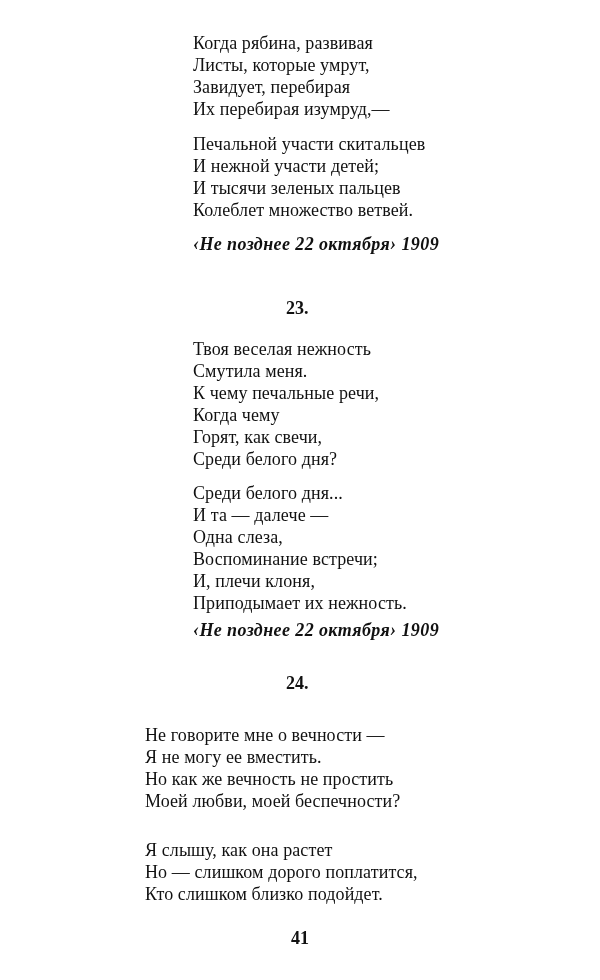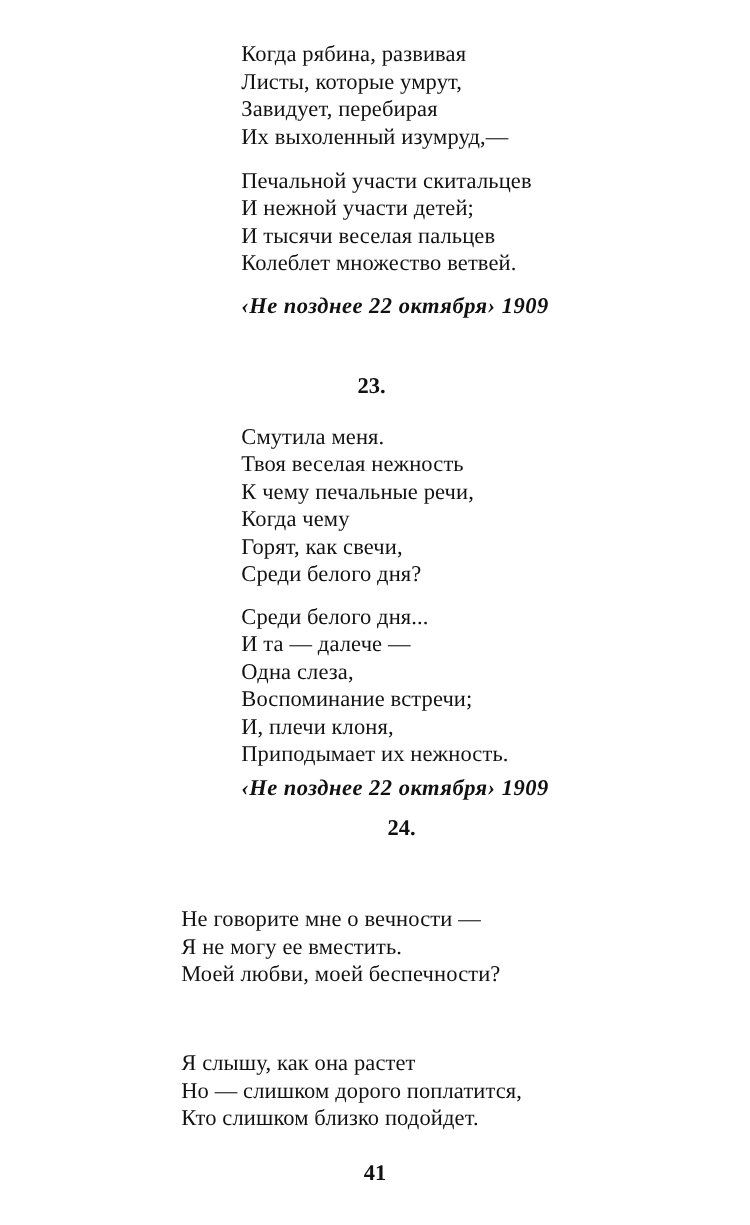--- a/index.html
+++ b/index.html
@@ -53,59 +53,60 @@
       font-family: Liberation Serif, serif;
     }
   </style>
 </head>
 <body>
 
 <div class="block" style="left:193px; top:32px;">
   <span class="line">Когда рябина, развивая</span>
   <span class="line">Листы, которые умрут,</span>
   <span class="line">Завидует, перебирая</span>
-  <span class="line">Их выхоленный изумруд,—</span>
+  <span class="line">Их перебирая изумруд,—</span>
 </div>
 
 <div class="block" style="left:193px; top:133px;">
   <span class="line">Печальной участи скитальцев</span>
   <span class="line">И нежной участи детей;</span>
-  <span class="line">И тысячи веселая пальцев</span>
+  <span class="line">И тысячи зеленых пальцев</span>
   <span class="line">Колеблет множество ветвей.</span>
 </div>
 
 <div class="date" style="left:193px; top:234px;">‹Не позднее 22 октября› 1909</div>
 
 <div class="num" style="left:286px; top:298px;">23.</div>
 
 <div class="block" style="left:193px; top:338px;">
+  <span class="line">Твоя веселая нежность</span>
   <span class="line">Смутила меня.</span>
-  <span class="line">Твоя веселая нежность</span>
   <span class="line">К чему печальные речи,</span>
   <span class="line">Когда чему</span>
   <span class="line">Горят, как свечи,</span>
   <span class="line">Среди белого дня?</span>
 </div>
 
 <div class="block" style="left:193px; top:482px;">
   <span class="line">Среди белого дня...</span>
   <span class="line">И та — далече —</span>
   <span class="line">Одна слеза,</span>
   <span class="line">Воспоминание встречи;</span>
   <span class="line">И, плечи клоня,</span>
   <span class="line">Приподымает их нежность.</span>
 </div>
 
 <div class="date" style="left:193px; top:620px;">‹Не позднее 22 октября› 1909</div>
 
-<div class="num" style="left:286px; top:652px;margin-left:24px;">24.</div>
+<div class="num" style="left:286px; top:673px;">24.</div>
 
 <div class="block" style="left:145px; top:724px;">
   <span class="line">Не говорите мне о вечности —</span>
   <span class="line">Я не могу ее вместить.</span>
+  <span class="line">Но как же вечность не простить</span>
   <span class="line">Моей любви, моей беспечности?</span>
 </div>
 
 <div class="block" style="left:145px; top:839px;">
   <span class="line">Я слышу, как она растет</span>
   <span class="line">Но — слишком дорого поплатится,</span>
   <span class="line">Кто слишком близко подойдет.</span>
 </div>
 
 <div class="pagenum" style="top:928px;">41</div>

